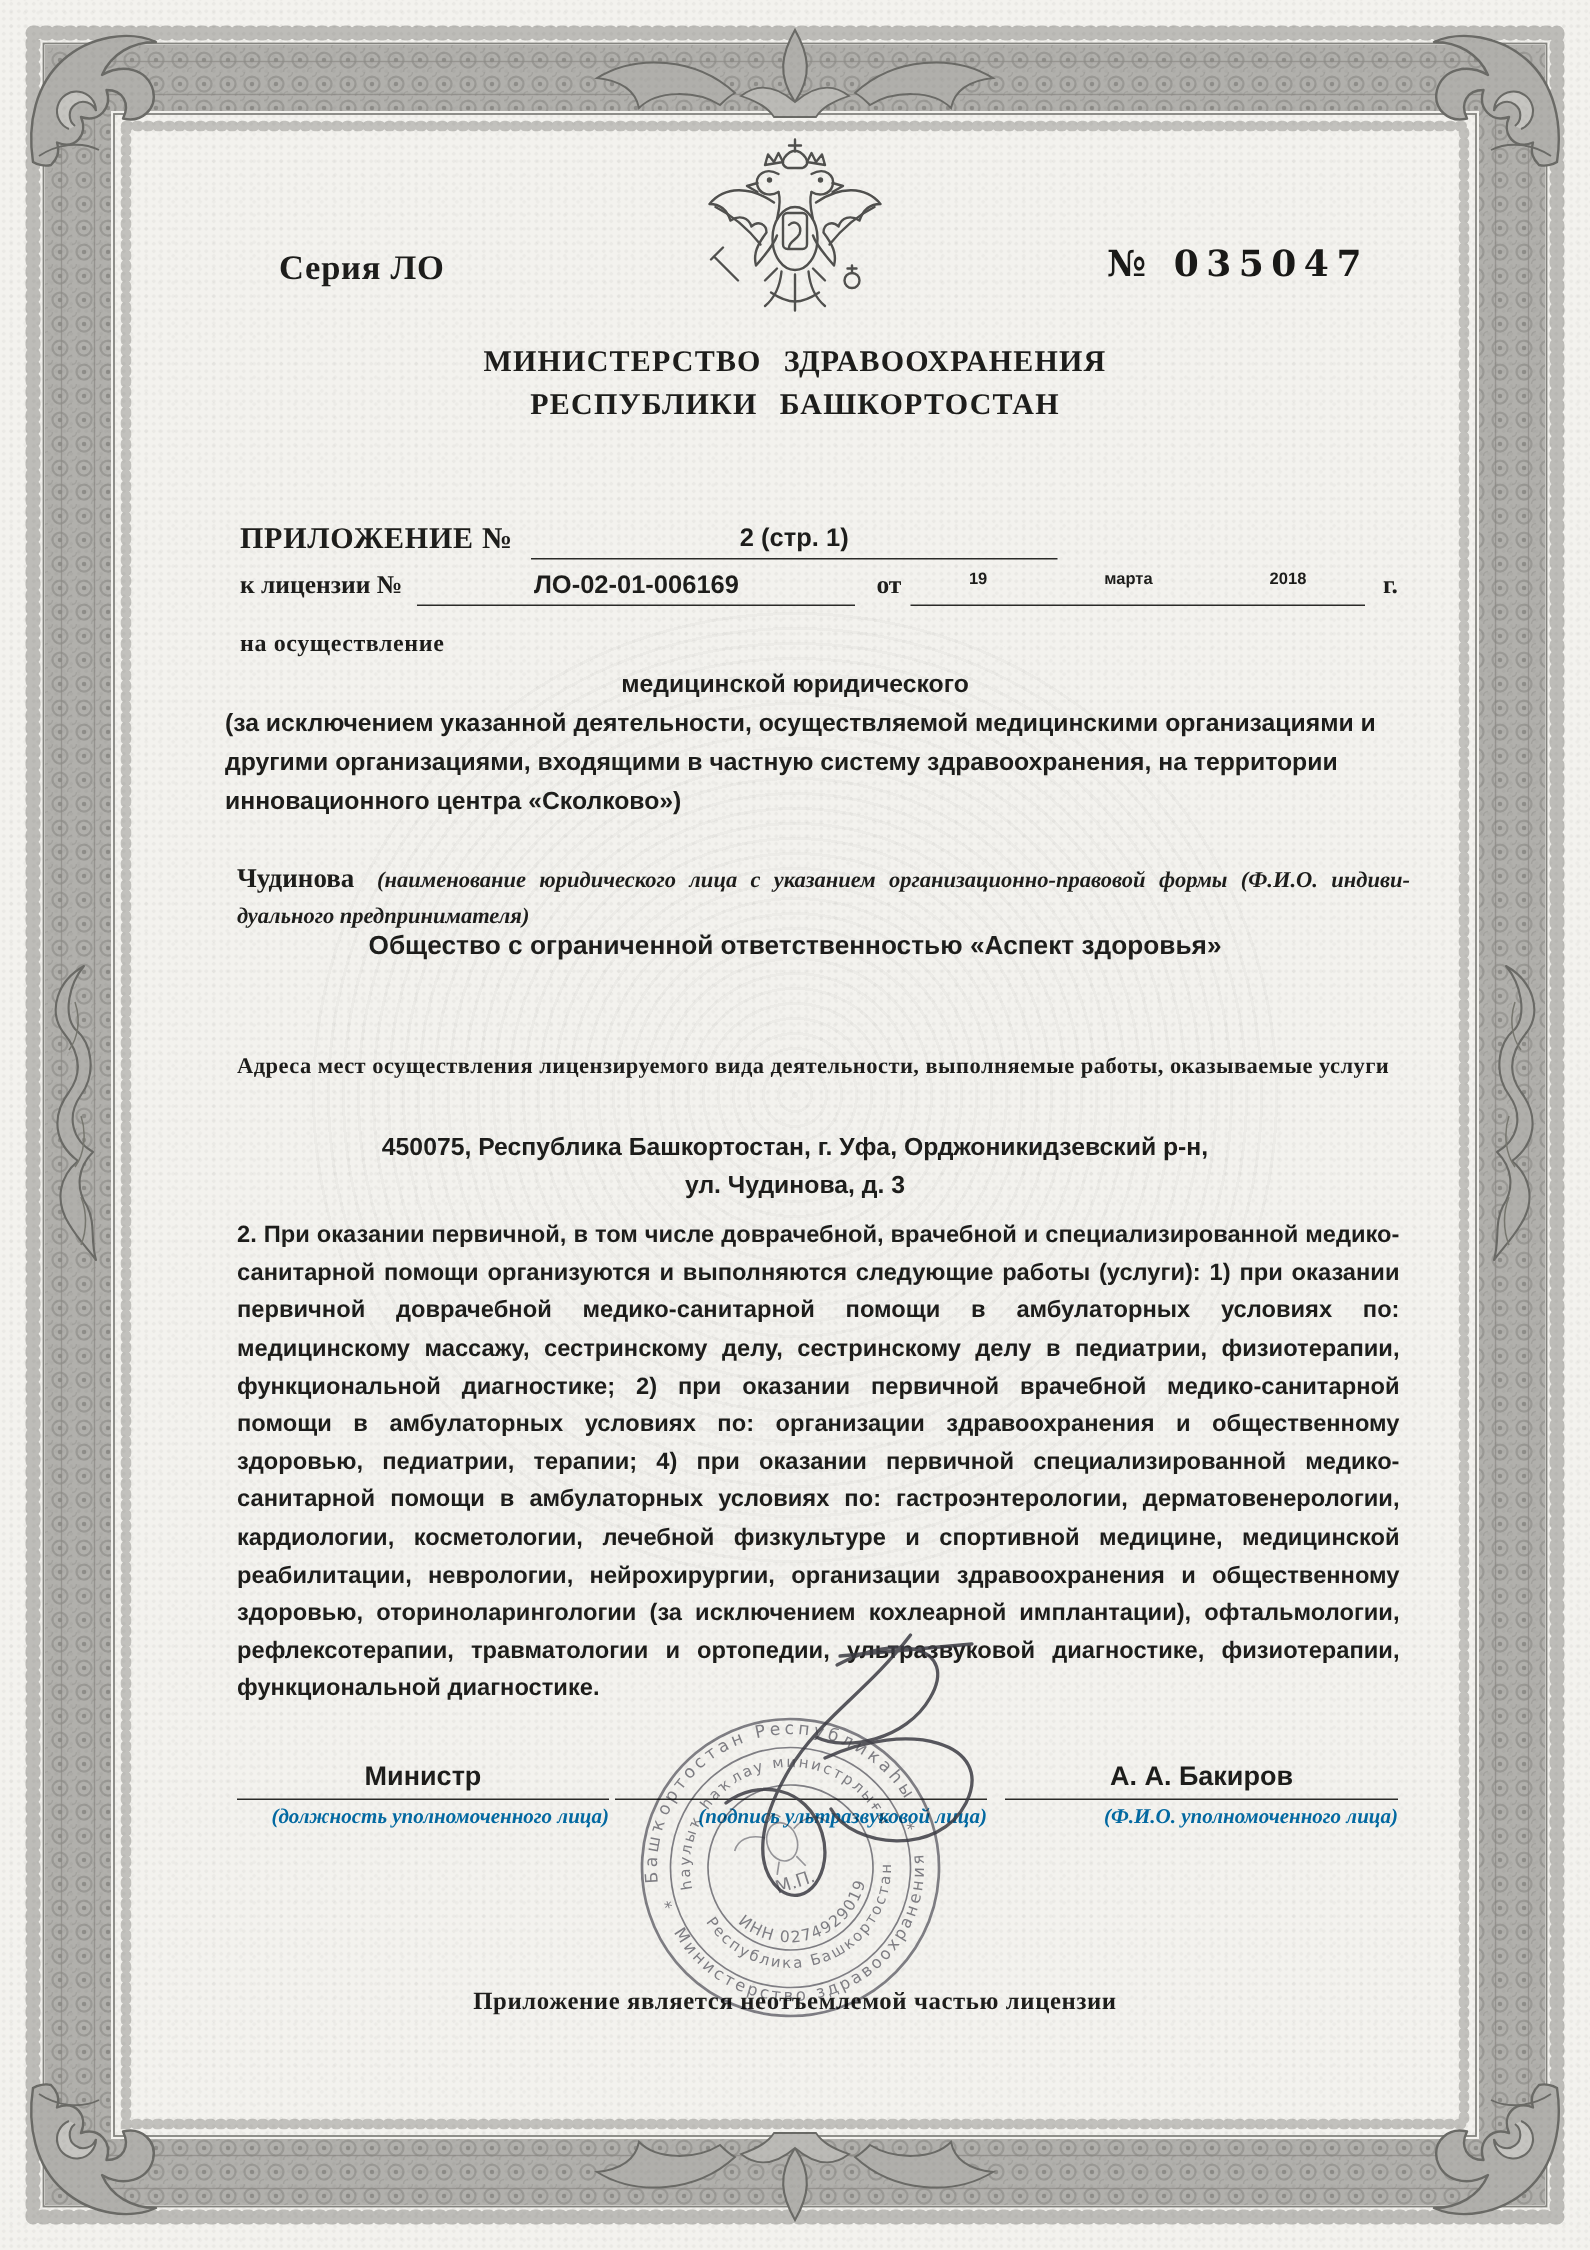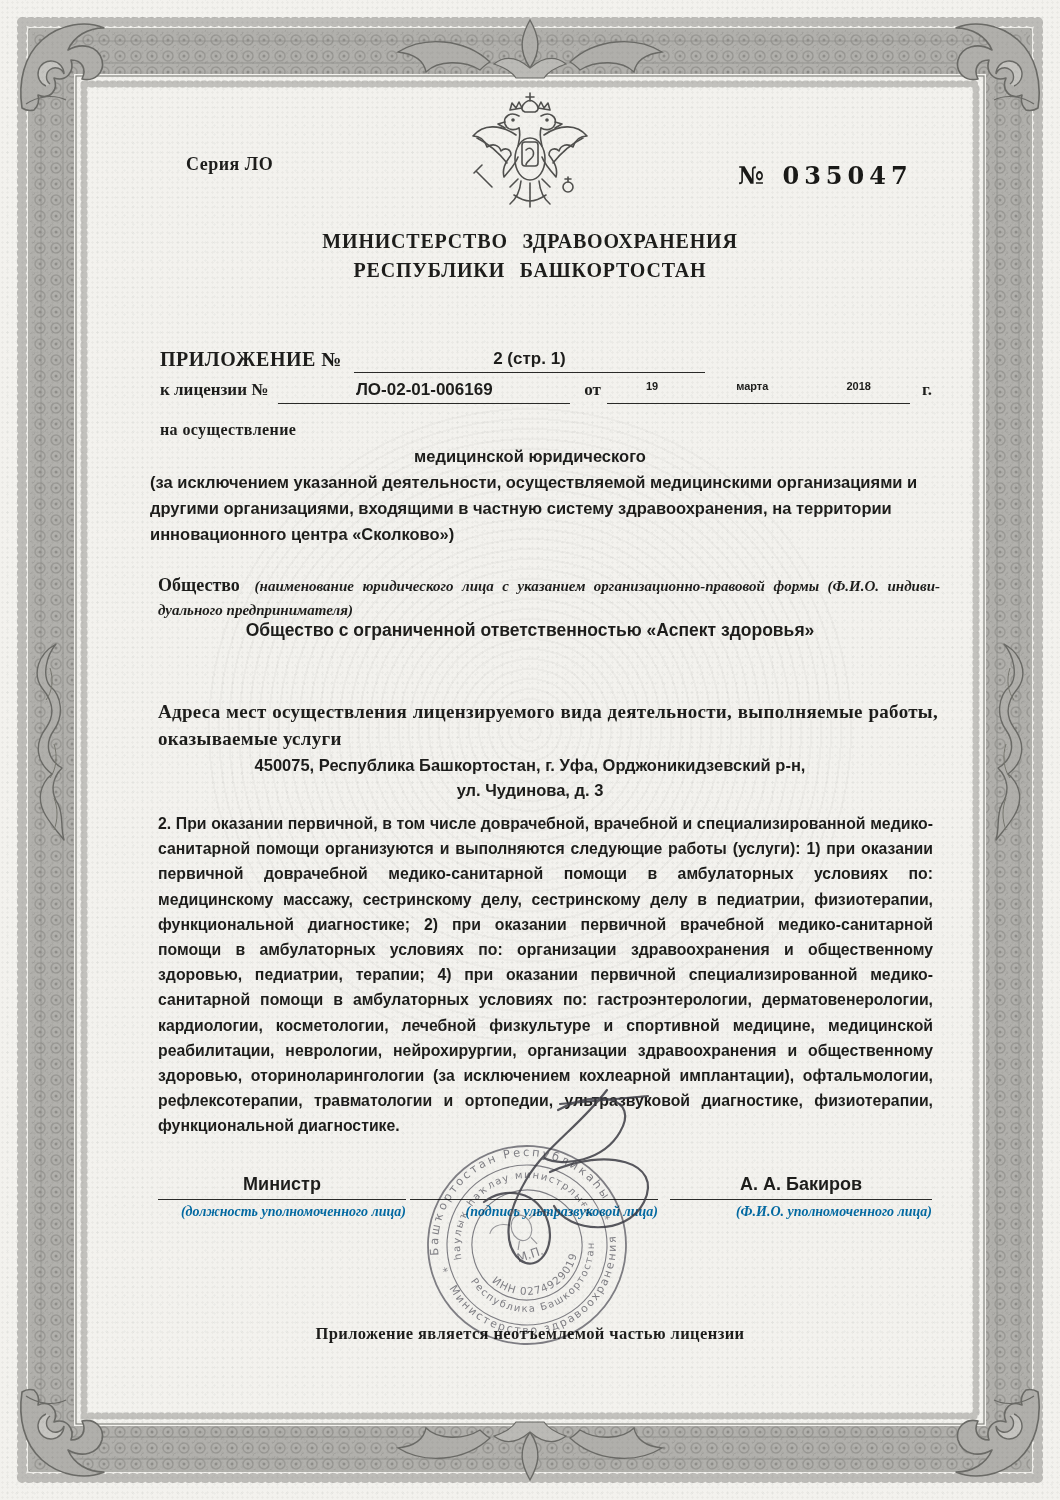--- a/index.html
+++ b/index.html
@@ -23,21 +23,21 @@
     background:repeating-radial-gradient(circle at center, rgba(120,120,116,0.055) 0 2px, transparent 2px 10px);
     border-radius:50%;
   }
   .frame-svg{position:absolute;inset:0;z-index:1;}
   .content{position:absolute;inset:0;z-index:2;}
 
   .abs{position:absolute;}
   .serif-b{font-family:"Liberation Serif",serif;font-weight:bold;}
   .ital{font-family:"Liberation Serif",serif;font-style:italic;font-weight:600;}
 
-  .series-label{left:186px;top:154px;font-size:18px;letter-spacing:.5px;text-align:center;}
+  .series-label{left:186px;top:166px;font-size:23px;letter-spacing:.5px;text-align:center;}
   .doc-number{left:738px;top:161px;font-family:"DejaVu Serif",serif;font-weight:600;font-size:24px;letter-spacing:5px;color:#191917;}
 
   .ministry{left:0;right:0;top:227px;text-align:center;font-size:20px;line-height:29px;letter-spacing:.8px;word-spacing:9px;}
 
   .appendix-row{left:160px;top:348px;width:545px;display:flex;align-items:flex-end;}
   .appendix-row .lbl{font-size:20px;letter-spacing:.5px;padding-bottom:2px;}
   .fill{flex:1;border-bottom:1.6px solid #2a2a28;text-align:center;font-family:"Liberation Sans",sans-serif;font-weight:bold;}
   .appendix-row .fill{margin-left:12px;font-size:17px;padding-bottom:3px;}
 
   .license-row{left:160px;top:380px;width:772px;display:flex;font-size:17px;}
@@ -49,21 +49,21 @@
 
   .intro{left:160px;top:421px;font-size:16px;letter-spacing:.4px;}
   .activity-type{left:0;right:0;top:447px;text-align:center;font-size:16.5px;font-family:"Liberation Sans",sans-serif;font-weight:bold;}
   .activity-note{left:150px;top:469px;width:788px;font-family:"Liberation Sans",sans-serif;font-weight:bold;font-size:16.5px;line-height:26px;}
 
   .issued-block{left:158px;top:573px;width:782px;line-height:24px;text-align:justify;}
   .issued-block .lbl{font-size:18px;font-family:"Liberation Serif",serif;font-weight:bold;margin-right:6px;}
   .issued-block .note{font-size:15px;}
   .org-name{left:0;right:0;top:620px;text-align:center;font-size:17.5px;font-family:"Liberation Sans",sans-serif;font-weight:bold;}
 
-  .addr-label{left:158px;top:698px;width:780px;font-size:19px;line-height:27px;text-align:justify;letter-spacing:.3px;}
+  .addr-label{left:158px;top:698px;width:780px;font-size:15px;line-height:27px;text-align:justify;letter-spacing:.3px;}
   .addr-value{left:0;right:0;top:753px;text-align:center;font-size:16.5px;line-height:25px;font-family:"Liberation Sans",sans-serif;font-weight:bold;}
 
   .body-par{left:158px;top:811px;width:775px;font-family:"Liberation Sans",sans-serif;font-weight:bold;font-size:15.8px;line-height:25.2px;text-align:justify;}
 
   .sig-col{top:1168px;height:32px;border-bottom:1.6px solid #2a2a28;text-align:center;font-family:"Liberation Sans",sans-serif;font-weight:bold;font-size:18px;display:flex;align-items:flex-end;justify-content:center;padding-bottom:4px;box-sizing:border-box;}
   .sig-cap{top:1204px;font-size:14px;text-align:right;color:#0369a1;}
   .c1{left:158px;width:248px;}
   .c2{left:410px;width:248px;}
   .c3{left:670px;width:262px;}
 
@@ -185,21 +185,21 @@
       <span>2018</span>
     </span>
     <span class="lbl g">г.</span>
   </div>
 
   <div class="abs intro serif-b">на осуществление</div>
   <div class="abs activity-type">медицинской юридического</div>
   <div class="abs activity-note">(за исключением указанной деятельности, осуществляемой медицинскими организациями и другими организациями, входящими в частную систему здравоохранения, на территории инновационного центра «Сколково»)</div>
 
   <div class="abs issued-block">
-    <span class="lbl">Общество</span>
+    <span class="lbl">Чудинова</span>
     <span class="note ital">(наименование юридического лица с указанием организационно-правовой формы (Ф.И.О. индиви-дуального предпринимателя)</span>
   </div>
   <div class="abs org-name">Общество с ограниченной ответственностью «Аспект здоровья»</div>
 
   <div class="abs addr-label serif-b">Адреса мест осуществления лицензируемого вида деятельности, выполняемые работы, оказываемые услуги</div>
   <div class="abs addr-value">
     <div>450075, Республика Башкортостан, г. Уфа, Орджоникидзевский р-н,</div>
     <div>ул. Чудинова, д. 3</div>
   </div>
 

